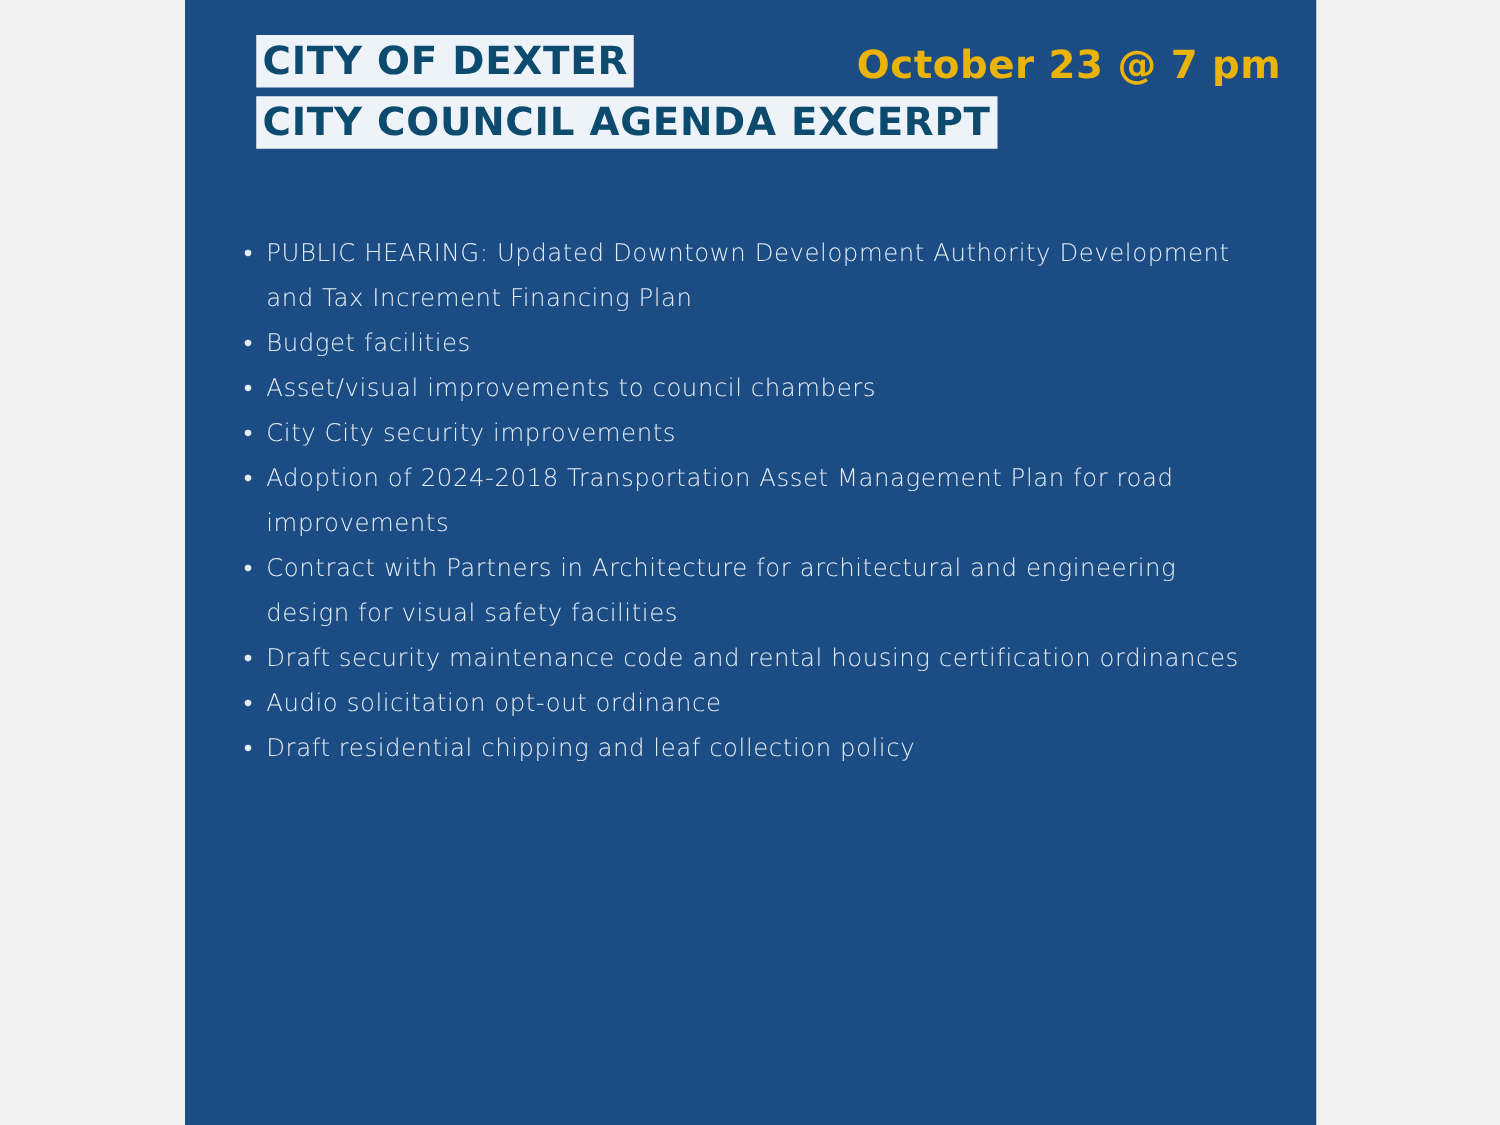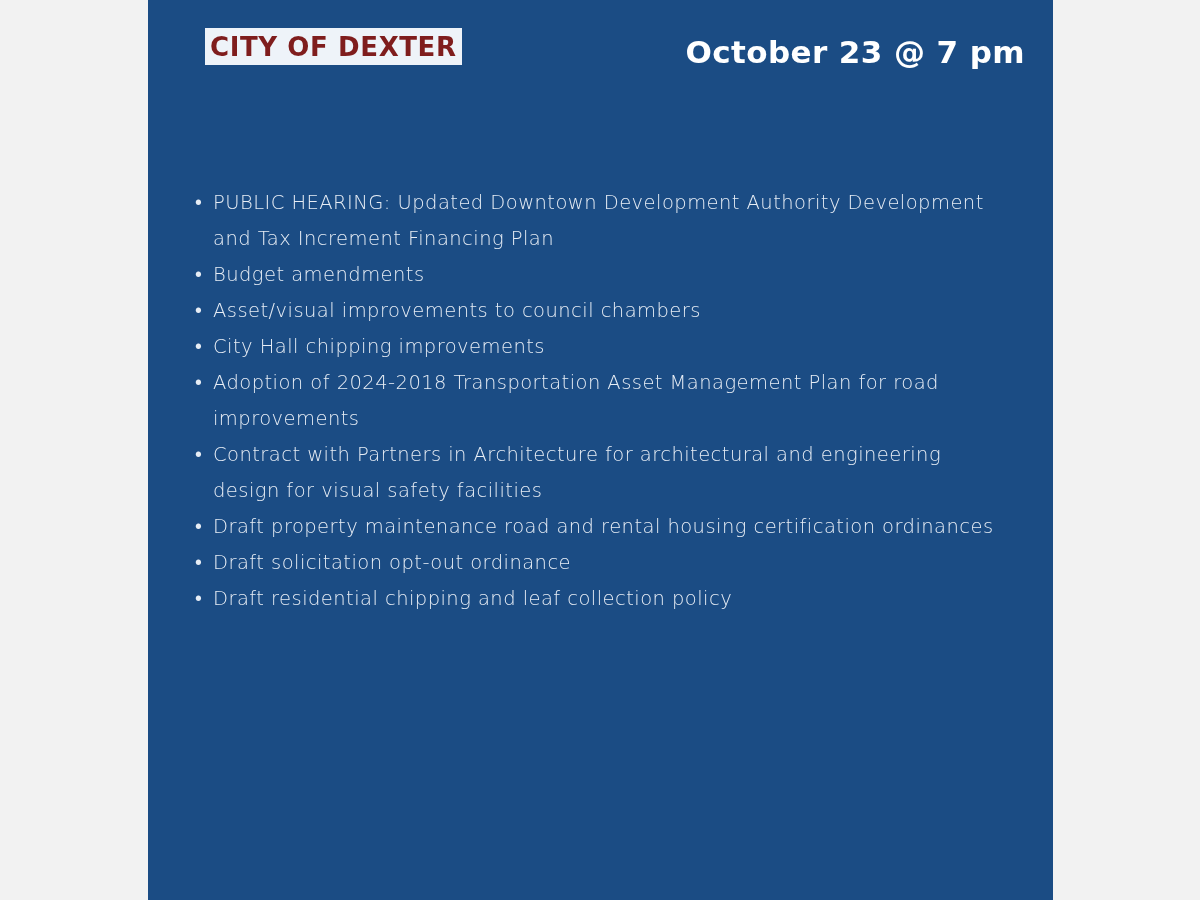--- a/index.html
+++ b/index.html
@@ -36,35 +36,35 @@
     height: 150px;
   }
   .title-block {
     position: absolute;
     left: 57px;
     top: 28px;
   }
   .title-line {
     display: inline-block;
     background: #eef3f9;
-    color: #7f1d1d;
+    color: #0c4a6e;
     font-family: "DejaVu Sans", sans-serif;
     font-weight: bold;
-    font-size: 26px;
+    font-size: 31px;
     letter-spacing: 0.6px;
     line-height: 1.0;
     padding: 6px 5px 5px 5px;
     margin-bottom: 7px;
     white-space: nowrap;
   }
   .date {
     position: absolute;
     right: 28px;
     top: 34px;
-    color: #ffffff;
+    color: #eab308;
     font-family: "DejaVu Sans", sans-serif;
     font-weight: bold;
     font-size: 31px;
     letter-spacing: 0.4px;
     white-space: nowrap;
   }
   .agenda-list {
     position: absolute;
     left: 47px;
     top: 185px;
@@ -99,56 +99,57 @@
 </head>
 <body>
 
 <div class="page">
   <div class="card">
 
     <div class="header">
       <div class="title-block">
         <div class="title-line">CITY OF DEXTER</div>
         <br>
+        <div class="title-line">CITY COUNCIL AGENDA EXCERPT</div>
       </div>
       <div class="date">October 23 @ 7 pm</div>
     </div>
 
     <ul class="agenda-list">
       <li class="agenda-item">
         <span class="bullet">•</span>
         <span class="item-text">PUBLIC HEARING: Updated Downtown Development Authority Development and Tax Increment Financing Plan</span>
       </li>
       <li class="agenda-item">
         <span class="bullet">•</span>
-        <span class="item-text">Budget amendments</span>
+        <span class="item-text">Budget facilities</span>
       </li>
       <li class="agenda-item">
         <span class="bullet">•</span>
         <span class="item-text">Asset/visual improvements to council chambers</span>
       </li>
       <li class="agenda-item">
         <span class="bullet">•</span>
-        <span class="item-text">City Hall chipping improvements</span>
+        <span class="item-text">City City security improvements</span>
       </li>
       <li class="agenda-item">
         <span class="bullet">•</span>
         <span class="item-text">Adoption of 2024-2018 Transportation Asset Management Plan for road improvements</span>
       </li>
       <li class="agenda-item">
         <span class="bullet">•</span>
         <span class="item-text">Contract with Partners in Architecture for architectural and engineering design for visual safety facilities</span>
       </li>
       <li class="agenda-item">
         <span class="bullet">•</span>
-        <span class="item-text">Draft property maintenance road and rental housing certification ordinances</span>
+        <span class="item-text">Draft security maintenance code and rental housing certification ordinances</span>
       </li>
       <li class="agenda-item">
         <span class="bullet">•</span>
-        <span class="item-text">Draft solicitation opt-out ordinance</span>
+        <span class="item-text">Audio solicitation opt-out ordinance</span>
       </li>
       <li class="agenda-item">
         <span class="bullet">•</span>
         <span class="item-text">Draft residential chipping and leaf collection policy</span>
       </li>
     </ul>
 
   </div>
 </div>
 

